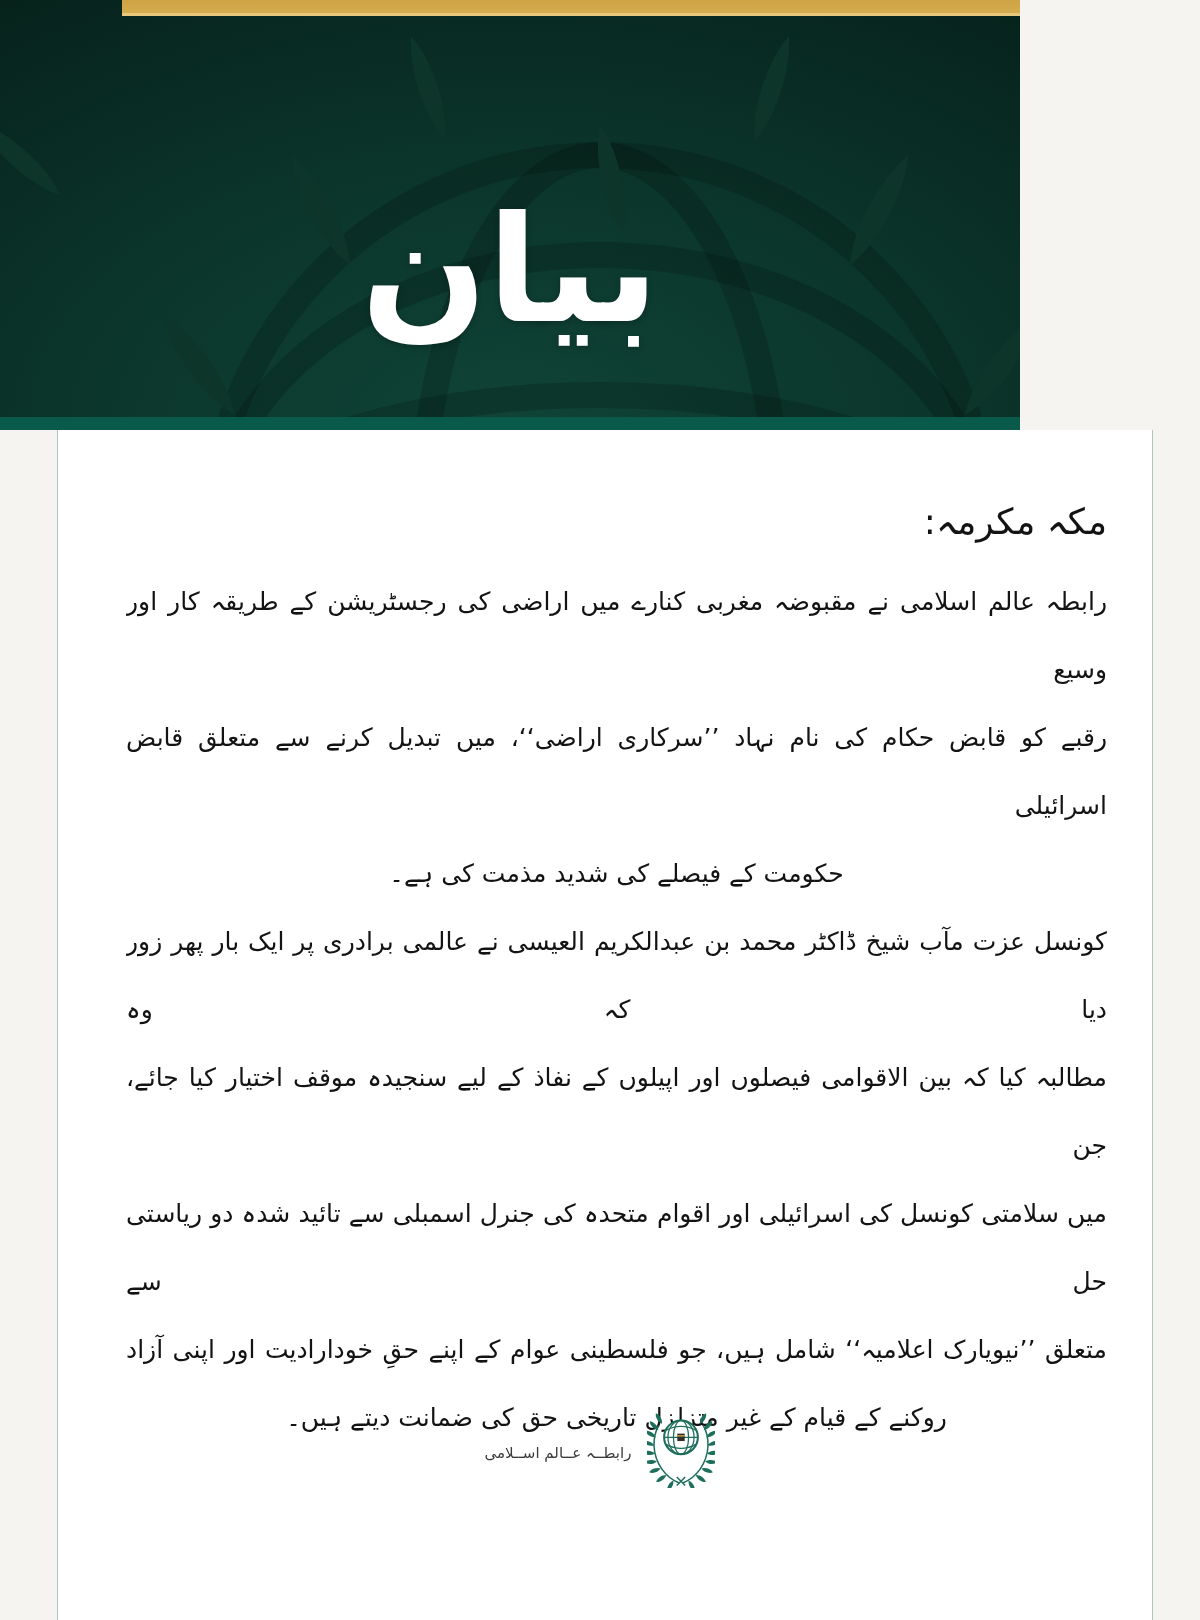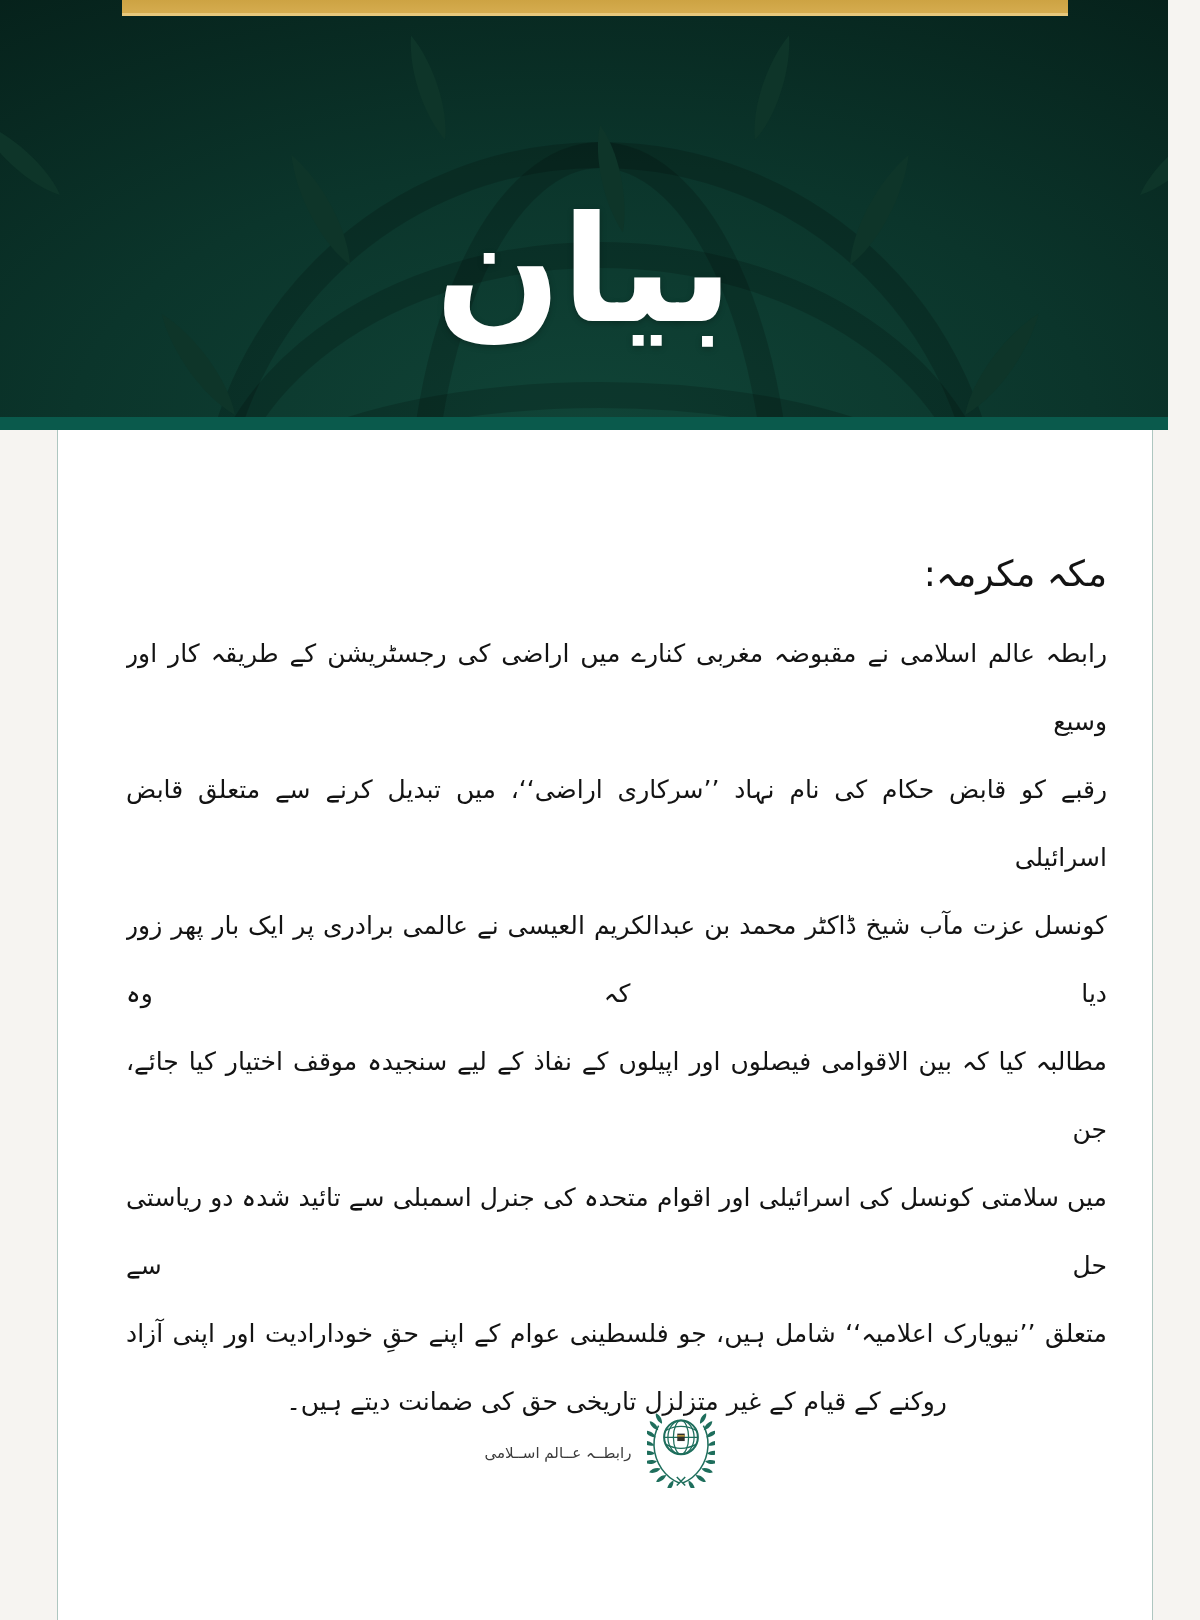--- a/index.html
+++ b/index.html
@@ -6,21 +6,21 @@
   html,body { width:1200px; height:1620px; }
   body {
     position:relative;
     background:#f6f4f1;
     font-family:"DejaVu Sans", sans-serif;
     overflow:hidden;
   }
 
   
   .header {
-    position:absolute; top:0; left:0; width:1168px; height:430px;
+    position:absolute; top:0; left:0; width:1020px; height:430px;
     background: radial-gradient(95% 135% at 50% 100%, #104437 0%, #0b352b 46%, #051e18 100%);
     overflow:hidden;
   }
   .watermark { position:absolute; top:0; left:0; width:1200px; height:430px; }
   .gold-bar {
     position:absolute; top:0; left:122px; width:946px; height:16px;
     background:linear-gradient(#cda343,#d7ae52);
     box-shadow: inset 0 -3px 0 #e7c87c;
   }
   .header-title {
@@ -35,21 +35,21 @@
     background:#0a5a4c;
   }
 
   
   .card {
     position:absolute; left:57px; top:430px; width:1096px; height:1190px;
     background:#ffffff;
     border-left:1px solid #aec6c0; border-right:1px solid #aec6c0;
   }
   .card-content {
-    padding:112px 45px 0 68px;
+    padding:60px 45px 0 68px;
     direction:rtl;
     color:#131313;
   }
   .dateline {
     font-size:36px; line-height:64px; text-align:right;
   }
   .lines { margin-top:14px; font-size:25px; }
   .urdu-line {
     line-height:68px;
     text-align:justify;
@@ -109,20 +109,21 @@
 </div>
 
 <div class="card">
   <div class="card-content">
 
     <div class="dateline">مکہ مکرمہ:</div>
 
     <div class="lines">
       <div class="urdu-line">رابطہ عالم اسلامی نے مقبوضہ مغربی کنارے میں اراضی کی رجسٹریشن کے طریقہ کار اور وسیع</div>
       <div class="urdu-line">رقبے کو قابض حکام کی نام نہاد ’’سرکاری اراضی‘‘، میں تبدیل کرنے سے متعلق قابض اسرائیلی</div>
+      <div class="urdu-line para-end">حکومت کے فیصلے کی شدید مذمت کی ہے۔</div>
 
       <div class="urdu-line">کونسل عزت مآب شیخ ڈاکٹر محمد بن عبدالکریم العیسی نے عالمی برادری پر ایک بار پھر زور دیا کہ وہ</div>
       <div class="urdu-line">مطالبہ کیا کہ بین الاقوامی فیصلوں اور اپیلوں کے نفاذ کے لیے سنجیدہ موقف اختیار کیا جائے، جن</div>
       <div class="urdu-line">میں سلامتی کونسل کی اسرائیلی اور اقوام متحدہ کی جنرل اسمبلی سے تائید شدہ دو ریاستی حل سے</div>
       <div class="urdu-line">متعلق ’’نیویارک اعلامیہ‘‘ شامل ہیں، جو فلسطینی عوام کے اپنے حقِ خودارادیت اور اپنی آزاد</div>
       <div class="urdu-line para-end">روکنے کے قیام کے غیر متزلزل تاریخی حق کی ضمانت دیتے ہیں۔</div>
     </div>
 
   </div>
 </div>

